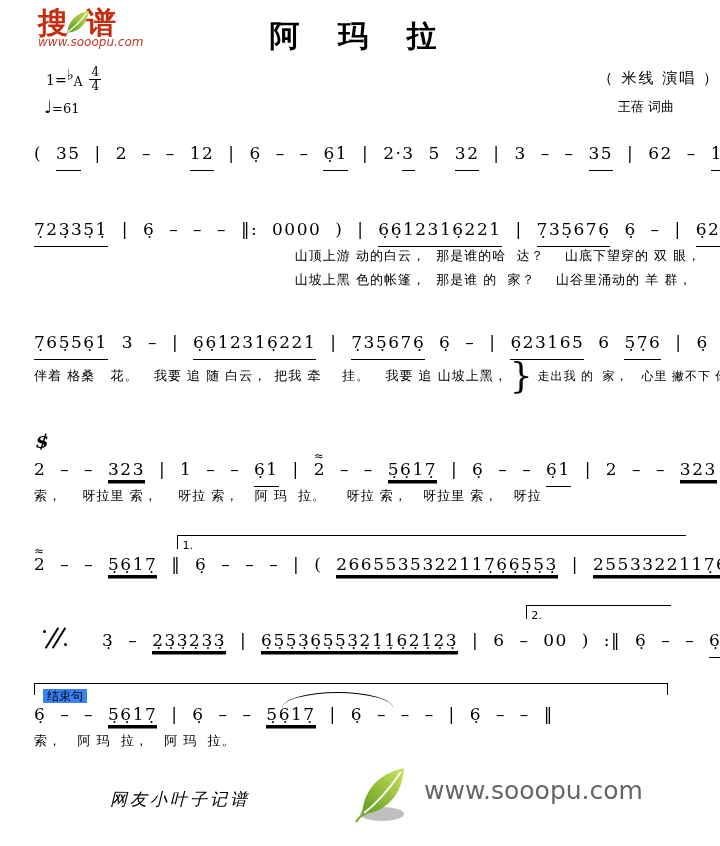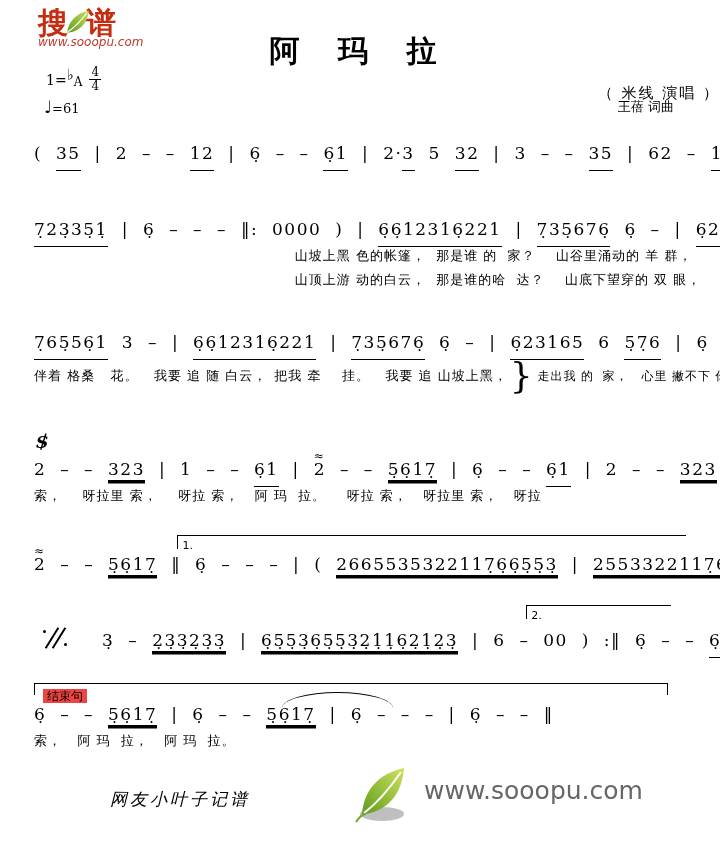--- a/index.html
+++ b/index.html
@@ -5,21 +5,21 @@
   html,body{margin:0;padding:0;background:#e8e8e8;}
   .page{position:relative;width:720px;height:846px;margin:0 auto;background:#ffffff;
         font-family:"DejaVu Serif",serif;color:#000;overflow:hidden;}
   
   .header{position:relative;height:128px;}
   .logo{position:absolute;left:38px;top:6px;cursor:pointer;}
   .logo-chars{display:flex;align-items:center;font-weight:bold;font-size:30px;line-height:1;
               font-family:"DejaVu Serif",serif;color:#c52d10;}
   .logo-chars .leaf-wrap{margin:0 -5px;position:relative;top:2px;}
   .logo-url{color:#c0392b;font-style:italic;font-size:12px;margin-top:-4px;font-family:"DejaVu Sans",sans-serif;}
-  .title{text-align:center;font-size:30px;font-weight:bold;letter-spacing:14px;padding-top:31px;}
+  .title{text-align:center;font-size:30px;font-weight:bold;letter-spacing:14px;padding-top:16px;}
   .subtitle{text-align:right;font-size:15px;margin-top:12px;letter-spacing:2px;}
   .credit{position:absolute;right:46px;top:98px;font-size:13px;font-family:"DejaVu Sans",sans-serif;}
   .keysig{position:absolute;left:46px;top:66px;font-size:14px;display:flex;align-items:center;}
   .keysig .flat{position:relative;top:-5px;font-size:15px;}
   .keysig .tonic{position:relative;top:2px;font-size:12px;}
   .frac{display:inline-flex;flex-direction:column;align-items:center;margin-left:7px;font-size:12px;line-height:1.1;}
   .frac .num{border-bottom:1px solid #000;padding:0 2px;}
   .tempo{position:absolute;left:44px;top:97px;font-size:13px;}
   .tempo .qnote{font-size:17px;}
   
@@ -56,21 +56,21 @@
   .dsign::after{left:16px;}
   .dsign .dd1,.dsign .dd2{position:absolute;width:3px;height:3px;border-radius:50%;background:#000;}
   .dsign .dd1{left:1px;top:4px;}
   .dsign .dd2{right:1px;bottom:4px;}
   
   .volta{position:absolute;top:-14px;height:13px;border-top:1.5px solid #000;border-left:1.5px solid #000;}
   .volta .vl{font-size:11px;font-family:"DejaVu Sans",sans-serif;padding-left:4px;position:relative;top:-2px;}
   .volta-1{left:22%;right:0;}
   .volta-2{left:75.5%;width:22%;top:-20px;}
   .endb{position:absolute;left:0;top:-16px;width:97%;height:11px;border:1.5px solid #000;border-bottom:none;}
-  .endb .el{font-size:12px;font-family:"DejaVu Sans",sans-serif;position:relative;left:8px;top:1px;background:#ef4444;padding:0 4px;}
+  .endb .el{font-size:12px;font-family:"DejaVu Sans",sans-serif;position:relative;left:8px;top:1px;background:#3b82f6;padding:0 4px;}
   .tie{position:absolute;left:38%;top:-7px;width:17%;height:15px;border-top:1.5px solid #000;
        border-radius:50% 50% 0 0 / 100% 100% 0 0;}
   
   .footer{position:relative;height:80px;margin-top:14px;}
   .transcriber{position:absolute;left:110px;top:24px;font-style:italic;font-size:17px;letter-spacing:3px;}
   .leafbig{position:absolute;left:352px;top:0;}
   .site1{position:absolute;left:424px;top:12px;font-size:25px;color:#666;font-family:"DejaVu Sans",sans-serif;cursor:pointer;}
 </style>
 </head>
 <body>
@@ -115,21 +115,21 @@
       <span class="qnote">♩</span><span>=61</span>
     </div>
   </div>
 
   <div id="score">
       <div class="system sys1">
         <div class="noteline"><span>( <span class="u1">35</span> | 2 – – <span class="u1">12</span> | 6̣ – – <span class="u1">6̣1</span> | 2·<span class="u1">3</span> 5 <span class="u1">32</span> | 3 – – <span class="u1">35</span> | 62 – <span class="u1">12</span> |  –  |</span></div>
       </div>
       <div class="system sys2">
         <div class="noteline"><span><span class="u1">7̣2</span><span class="u1">3̣3</span><span class="u1">5̣1̣</span> | 6̣ – – – ‖: 0000 ) | <span class="u1">6̣6̣12316̣221</span> | <span class="u1">7̣35̣676̣</span> 6̣ – | <span class="u1">6̣23165</span> 6  |</span></div>
-        <div class="lyrics"><div>山坡上黑 色的帐篷，  那是谁 的  家？    山谷里涌动的 羊 群，</div><div>山顶上游 动的白云，  那是谁的哈  达？    山底下望穿的 双 眼，</div></div>
+        <div class="lyrics"><div>山顶上游 动的白云，  那是谁的哈  达？    山底下望穿的 双 眼，</div><div>山坡上黑 色的帐篷，  那是谁 的  家？    山谷里涌动的 羊 群，</div></div>
       </div>
       <div class="system sys3">
         <div class="noteline"><span><span class="u1">7̣65̣56̣1</span> 3 – | <span class="u1">6̣6̣12316̣221</span> | <span class="u1">7̣35̣676̣</span> 6̣ – | <span class="u1">6̣23165</span> 6 <span class="u1">5̣7̣6</span> | 6̣ – –  |</span></div>
         <div class="lyr3">
           <div class="stack">
             <div class="row">伴着 格桑   花。   我要 追 随 白云，</div>
             <div class="row">把我 牵    挂。   我要 追 山坡上黑，</div>
           </div>
           <div class="brace">}</div>
           <div class="merged">走出我 的  家，   心里 撇不下 你 阿玛  拉。      呀拉</div>

